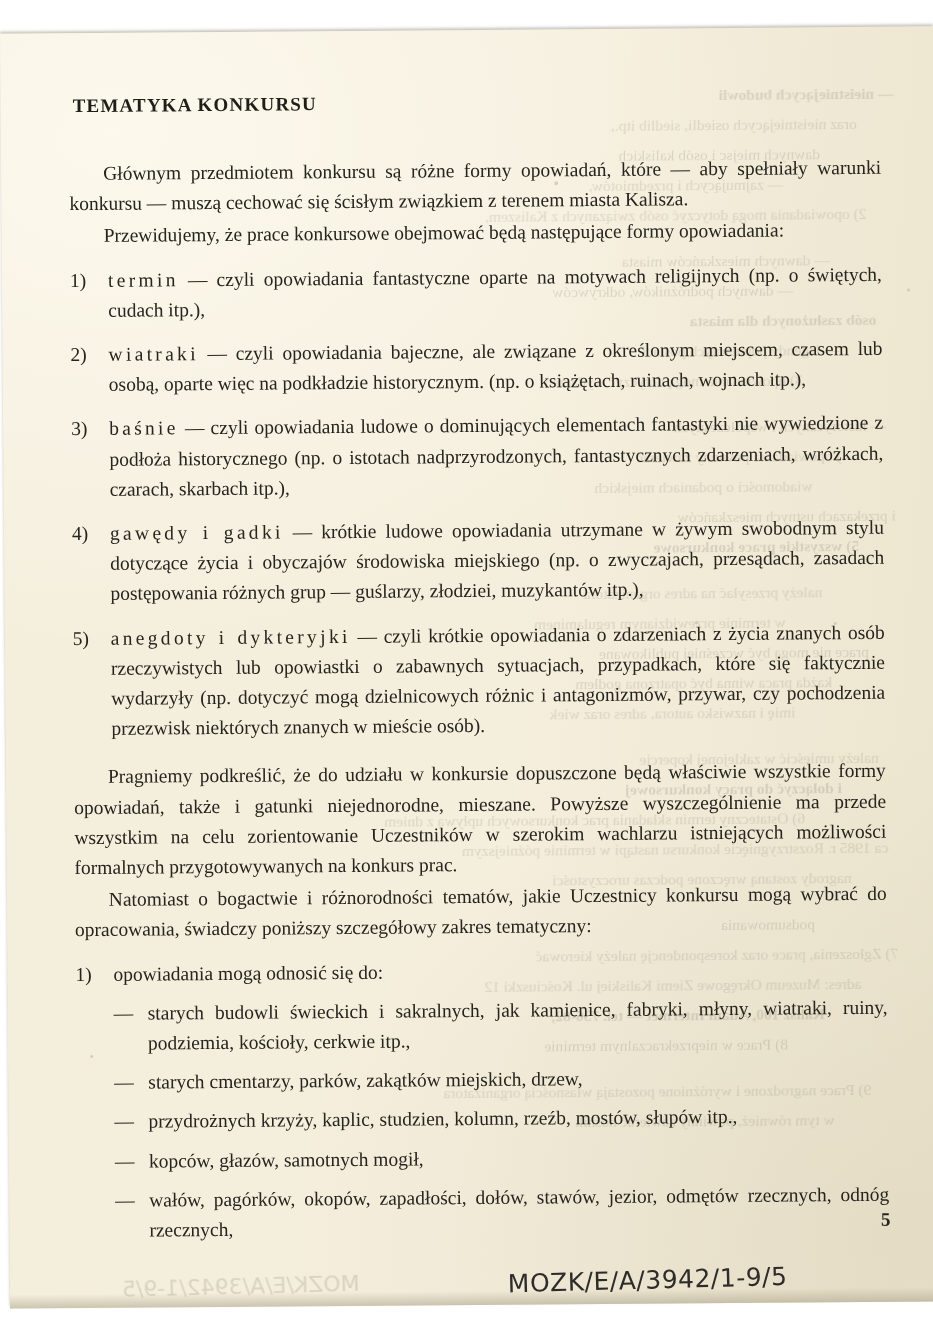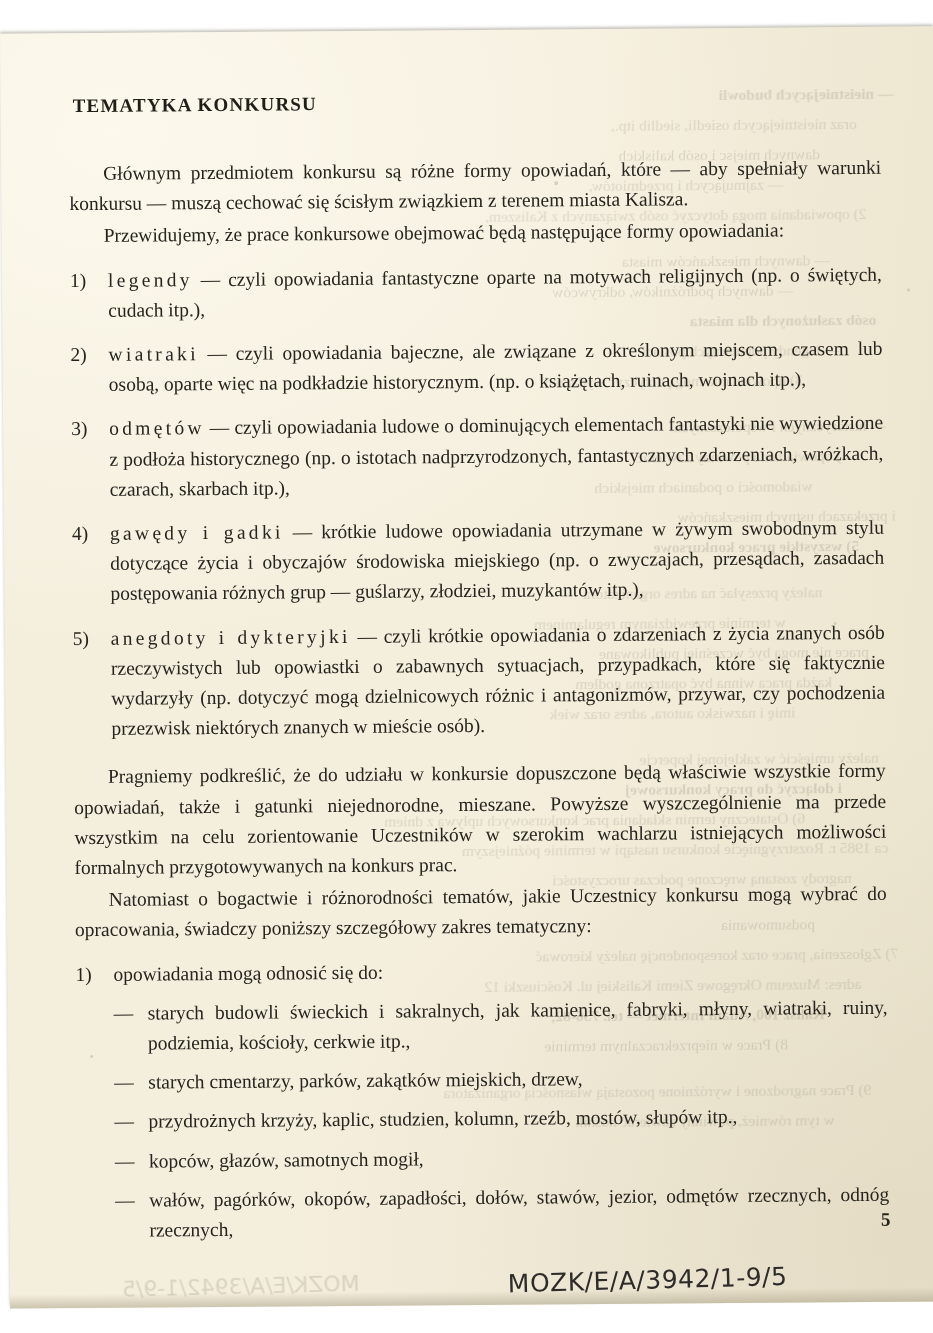--- a/index.html
+++ b/index.html
@@ -245,23 +245,23 @@
 
     <div class="page">
 
       <h1 class="title">TEMATYKA KONKURSU</h1>
 
       <p class="para">Głównym przedmiotem konkursu są różne formy opowiadań, które — aby spełniały warunki konkursu — muszą cechować się ścisłym związkiem z terenem miasta Kalisza.</p>
 
       <p class="para">Przewidujemy, że prace konkursowe obejmować będą następujące formy opowiadania:</p>
 
       <ol class="numlist" id="forms-list">
-          <li><span class="marker">1)</span><span class="spaced">legendy</span> — czyli opowiadania fantastyczne oparte na motywach religijnych (np. o świętych, cudach itp.),</li>
+          <li><span class="marker">1)</span><span class="spaced">termin</span> — czyli opowiadania fantastyczne oparte na motywach religijnych (np. o świętych, cudach itp.),</li>
           <li><span class="marker">2)</span><span class="spaced">wiatraki</span> — czyli opowiadania bajeczne, ale związane z określonym miejscem, czasem lub osobą, oparte więc na podkładzie historycznym. (np. o książętach, ruinach, wojnach itp.),</li>
-          <li><span class="marker">3)</span><span class="spaced">odmętów</span> — czyli opowiadania ludowe o dominujących elementach fantastyki nie wywiedzione z podłoża historycznego (np. o istotach nadprzyrodzonych, fantastycznych zdarzeniach, wróżkach, czarach, skarbach itp.),</li>
+          <li><span class="marker">3)</span><span class="spaced">baśnie</span> — czyli opowiadania ludowe o dominujących elementach fantastyki nie wywiedzione z podłoża historycznego (np. o istotach nadprzyrodzonych, fantastycznych zdarzeniach, wróżkach, czarach, skarbach itp.),</li>
           <li><span class="marker">4)</span><span class="spaced">gawędy i gadki</span> — krótkie ludowe opowiadania utrzymane w żywym swobodnym stylu dotyczące życia i obyczajów środowiska miejskiego (np. o zwyczajach, przesądach, zasadach postępowania różnych grup — guślarzy, złodziei, muzykantów itp.),</li>
           <li><span class="marker">5)</span><span class="spaced">anegdoty i dykteryjki</span> — czyli krótkie opowiadania o zdarzeniach z życia znanych osób rzeczywistych lub opowiastki o zabawnych sytuacjach, przypadkach, które się faktycznie wydarzyły (np. dotyczyć mogą dzielnicowych różnic i antagonizmów, przywar, czy pochodzenia przezwisk niektórych znanych w mieście osób).</li>
         </ol>
 
       <p class="para tight" style="margin-top:18px;">Pragniemy podkreślić, że do udziału w konkursie dopuszczone będą właściwie wszystkie formy opowiadań, także i gatunki niejednorodne, mieszane. Powyższe wyszczególnienie ma przede wszystkim na celu zorientowanie Uczestników w szerokim wachlarzu istniejących możliwości formalnych przygotowywanych na konkurs prac.</p>
 
       <p class="para">Natomiast o bogactwie i różnorodności tematów, jakie Uczestnicy konkursu mogą wybrać do opracowania, świadczy poniższy szczegółowy zakres tematyczny:</p>
 
       <ol class="numlist" id="scope-list">
           <li style="text-align: left;"><span class="marker">1)</span>opowiadania mogą odnosić się do:<ul class="dashlist">

